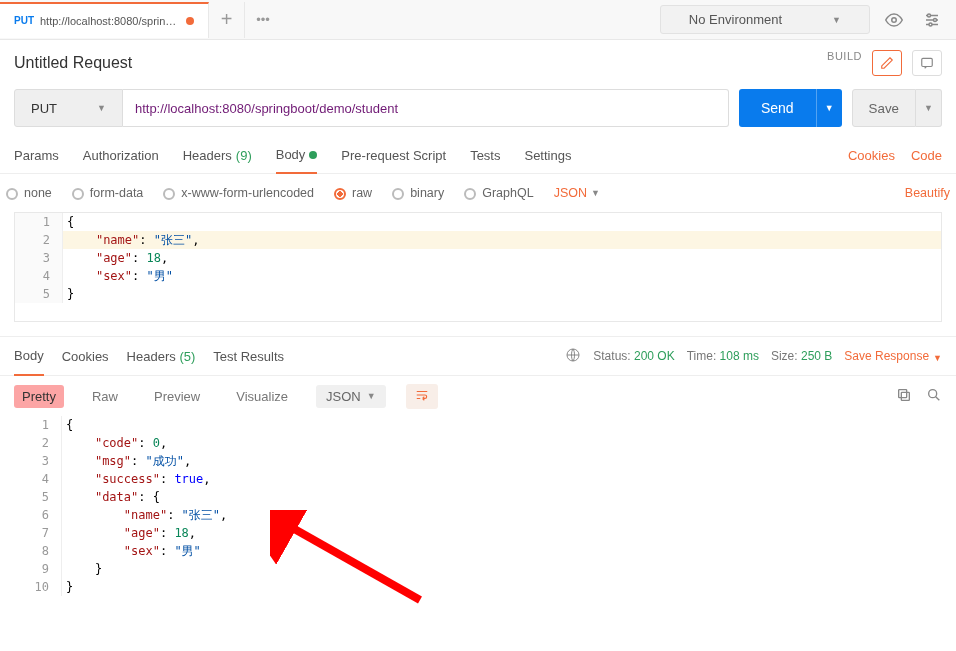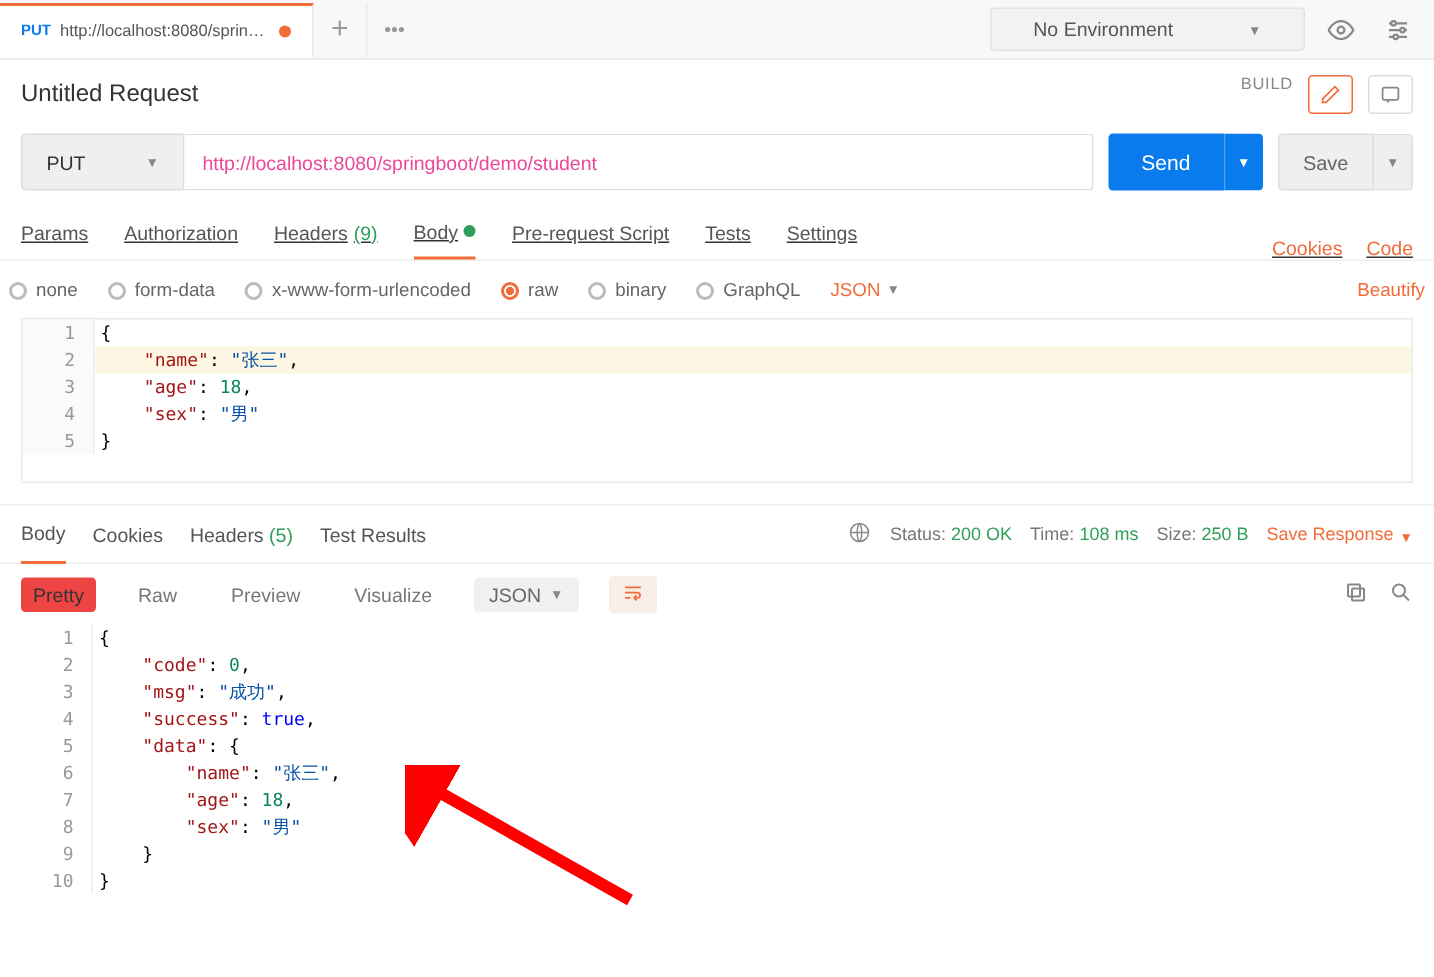--- a/index.html
+++ b/index.html
@@ -15,26 +15,26 @@
   .env-select { background: #f2f2f2; border: 1px solid #e2e2e2; padding: 6px 28px; border-radius: 3px; color: #555; display: flex; align-items: center; gap: 50px; font-size:13px; }
   .icon-btn { width: 28px; height: 28px; display: flex; align-items: center; justify-content: center; color: #888; }
   .name-row { height: 46px; display: flex; align-items: center; padding: 0 14px; }
   .req-name { font-size: 16px; color: #333; }
   .name-right { margin-left: auto; display: flex; align-items: flex-start; gap: 10px; }
   .build-label { color: #888; font-size: 11px; letter-spacing: 0.5px; }
   .small-box { width: 30px; height: 26px; border: 1px solid #ddd; border-radius: 3px; display: flex; align-items: center; justify-content: center; color: #888; }
   .small-box.active { color: #f26b3a; border-color:#f26b3a; }
   .url-row { height: 44px; display: flex; align-items: center; padding: 0 14px; gap: 10px; margin-bottom:8px; }
   .method-select { height: 38px; display: flex; align-items: center; padding: 0 16px; background: #efefef; border: 1px solid #ddd; border-radius: 3px 0 0 3px; gap: 40px; font-size:13px; }
-  .url-input { flex: 1; height: 38px; border: 1px solid #ddd; border-left: none; border-radius: 0 3px 3px 0; padding: 0 12px; font-size: 13px; color: #ec4899; outline: none; margin-left:-10px; }
+  .url-input { flex: 1; height: 38px; border: 1px solid #ddd; border-left: none; border-radius: 0 3px 3px 0; padding: 0 12px; font-size: 13px; color: #701a75; outline: none; margin-left:-10px; }
   .send-btn { height: 38px; background: #097bed; color: #fff; border: none; padding: 0 22px; font-size: 14px; border-radius: 3px 0 0 3px; display: flex; align-items: center; font-weight:500; }
   .send-caret { height: 38px; background: #097bed; border-left: 1px solid rgba(255,255,255,0.3); width: 26px; display: flex; align-items: center; justify-content: center; color: #fff; border-radius: 0 3px 3px 0; margin-left: -10px; }
   .save-btn { height: 38px; background: #efefef; border: 1px solid #ddd; padding: 0 16px; color: #666; border-radius: 3px 0 0 3px; }
   .save-caret { height: 38px; background: #efefef; border: 1px solid #ddd; border-left: none; width: 26px; display: flex; align-items: center; justify-content: center; color: #999; border-radius: 0 3px 3px 0; margin-left:-10px;}
-  .tabs-row { height: 36px; display: flex; align-items: flex-end; padding: 0 14px; gap: 24px; border-bottom: 1px solid #eee; font-size: 13px; text-decoration: underline; }
+  .tabs-row { height: 36px; display: flex; align-items: center; padding: 0 14px; gap: 24px; border-bottom: 1px solid #eee; font-size: 13px; }
   .tabs-row .t { color: #555; cursor: pointer; display: flex; align-items: center; gap: 4px; height: 36px; }
   .tabs-row .t.active { border-bottom: 2px solid #f26b3a; }
   .count { color: #2e9e5b; }
   .dot-green { width: 8px; height: 8px; border-radius: 50%; background: #2e9e5b; }
   .tabs-right { margin-left: auto; display: flex; gap: 16px; }
   .link-orange { color: #f26b3a; }
   .subtab-row { height: 38px; display: flex; align-items: center; padding: 0 6px; gap: 20px; font-size: 12.5px; color: #666; }
   .radio { width: 12px; height: 12px; border-radius: 50%; border: 2px solid #bbb; display: inline-block; margin-right: 6px; vertical-align: middle; }
   .radio.on { border-color: #f26b3a; background: radial-gradient(circle, #f26b3a 45%, transparent 50%); }
   .json-sel { color: #f26b3a; display: flex; align-items: center; gap: 4px; }
@@ -53,21 +53,21 @@
   .highlight { background: #fdf6e3; }
   .resp-tabs { height: 40px; display: flex; align-items: center; padding: 0 14px; gap: 18px; border-top: 1px solid #eee; margin-top: 14px; border-bottom:1px solid #eee;}
   .resp-tabs .t { color: #555; height: 40px; display: flex; align-items: center; }
   .resp-tabs .t.active { border-bottom: 2px solid #f26b3a; font-weight: 500; }
   .resp-status { margin-left: auto; display: flex; align-items: center; gap: 12px; font-size: 12px; color: #777; }
   .ok { color: #2e9e5b; }
   .val { color: #2e9e5b; }
   .save-resp { color: #f26b3a; display:flex; align-items:flex-end; gap:4px;}
   .view-bar { height: 40px; display: flex; align-items: center; padding: 0 14px; gap: 20px; font-size:13px; }
   .vb { color: #777; padding: 4px 8px; }
-  .vb.active { background: #ef4444; border-radius: 3px; color: #333; }
+  .vb.active { background: #fca5a5; border-radius: 3px; color: #333; }
   .vb-sel { background: #f0f0f0; padding: 4px 10px; border-radius: 3px; color: #666; display:flex; gap:6px; align-items:center;}
   .wrap-ic { color: #f26b3a; padding: 4px 8px; background:#f8eee8; border-radius:3px;}
   .vb-right { margin-left: auto; display: flex; gap: 14px; color: #888; }
   .caret-dn { font-size: 9px; color: #888; }
   .arrow { position: absolute; left: 270px; top: 510px; pointer-events: none; }
 </style>
 </head>
 <body>
 
 <div class="top-bar">

